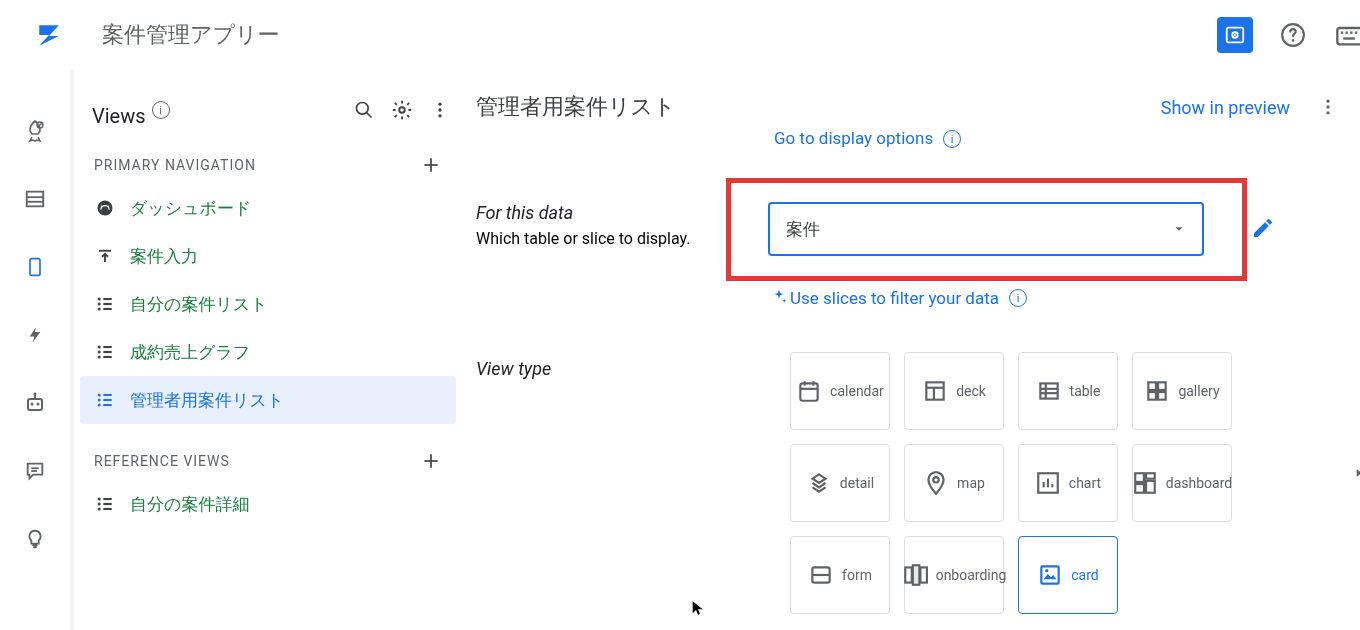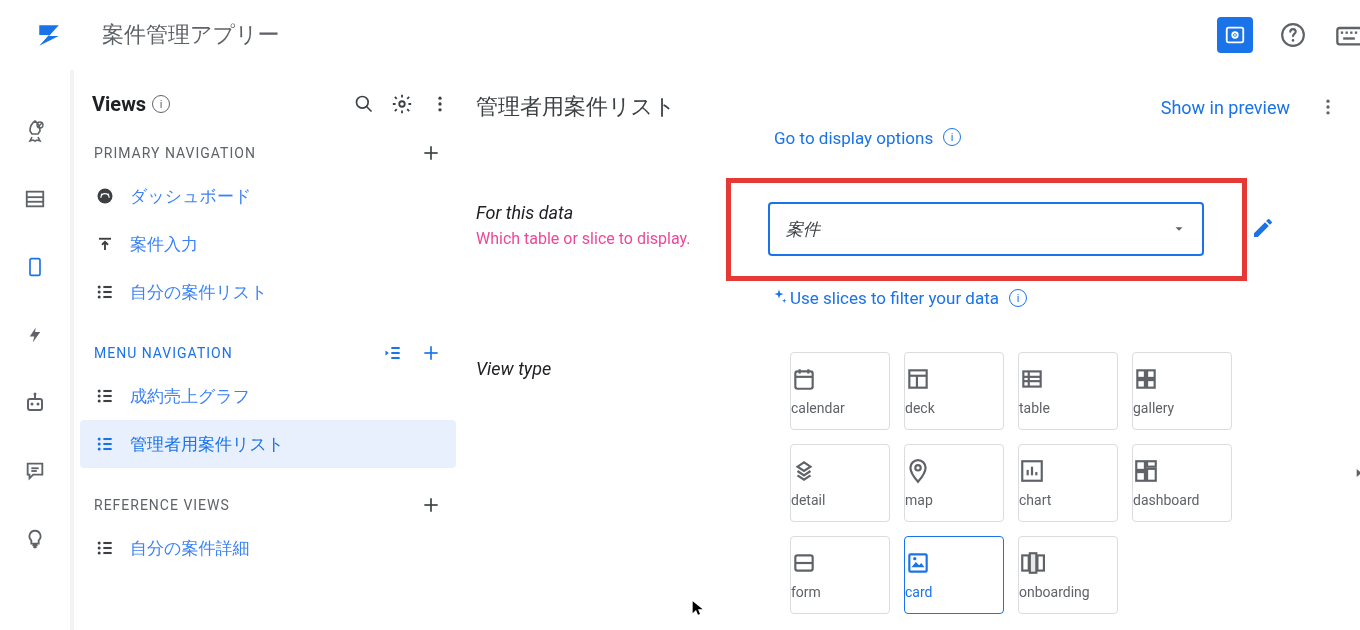--- a/index.html
+++ b/index.html
@@ -17,66 +17,66 @@
   .main { display: flex; height: calc(100% - 70px); }
   .rail { width: 70px; display: flex; flex-direction: column; align-items: center; gap: 42px; padding-top: 48px; }
   .rail-item { width: 26px; height: 26px; color: #5f6368; display: flex; align-items: center; justify-content: center; cursor: pointer; }
   .rail-item.active { color: #1a73e8; }
 
   .column-wrap { flex: 1; display: flex; border-left: 4px solid #f1f3f4; overflow: hidden; }
 
   
   .views-panel { width: 388px; padding: 22px 0 0 0; }
   .views-header { display: flex; align-items: center; padding: 0 10px 0 18px; }
-  .views-title { font-size: 20px; font-weight: 700; margin-right: 6px; }
+  .views-title { font-size: 20px; font-weight: 400; margin-right: 6px; margin-top: 12px; }
   .info-circle { width: 18px; height: 18px; border: 1.5px solid #5f6368; border-radius: 50%; display: inline-flex; align-items: center; justify-content: center; font-size: 11px; color: #5f6368; }
   .views-header-spacer { flex: 1; }
   .views-header .hicon { width: 24px; height: 24px; margin-left: 14px; color: #3c4043; display: flex; align-items: center; justify-content: center; cursor: pointer; }
 
   .section-head { display: flex; align-items: center; padding: 26px 20px 8px 20px; font-size: 14px; letter-spacing: 1px; color: #5f6368; }
   .section-head.blue { color: #1a73e8; }
   .section-head .spacer { flex: 1; }
   .section-head .sicon { width: 22px; height: 22px; display: flex; align-items: center; justify-content: center; cursor: pointer; color: inherit; }
   .section-head .sicon.plus { font-size: 22px; color: #3c4043; }
   .section-head .sicon.plus.blue { color: #1a73e8; }
 
-  .nav-item { display: flex; align-items: center; height: 48px; padding: 0 20px; font-size: 17px; color: #3b82f6; cursor: pointer; gap: 14px; }
+  .nav-item { display: flex; align-items: center; height: 48px; padding: 0 20px; font-size: 17px; color: #15803d; cursor: pointer; gap: 14px; }
   .nav-item.selected { background: #e8f0fe; color: #1a73e8; margin: 0 6px; border-radius: 4px; padding-left: 14px; }
   .nav-item .nicon { width: 22px; height: 22px; display: flex; align-items: center; justify-content: center; color: #5f6368; }
   .nav-item.selected .nicon { color: #1a73e8; }
 
   
   .detail-panel { flex: 1; padding: 22px 20px 0 14px; position: relative; }
   .detail-header { display: flex; align-items: center; }
   .detail-title { font-size: 22px; color: #3c4043; flex: 1; }
   .show-preview { color: #1a73e8; font-size: 18px; margin-right: 26px; cursor: pointer; }
   .detail-more { width: 24px; height: 24px; color: #5f6368; cursor: pointer; display: flex; align-items: center; justify-content: center; }
 
-  .clipped-link { position: absolute; top: 58px; left: 312px; color: #1a73e8; font-size: 17px; display: flex; align-items: flex-start; gap: 10px; }
+  .clipped-link { position: absolute; top: 58px; left: 312px; color: #1a73e8; font-size: 17px; display: flex; align-items: flex-end; gap: 10px; }
 
   .form-row { display: flex; margin-top: 80px; }
   .form-label { width: 292px; }
   .form-label h4 { font-size: 18px; font-weight: 400; color: #202124; margin-bottom: 6px; font-style: italic; }
-  .form-label p { font-size: 16px; color: #ec4899; }
+  .form-label p { font-size: 16px; color: #000000; }
 
   .form-ctrl { flex: 1; position: relative; }
   .red-outline { position: absolute; top: -24px; left: -42px; width: 521px; height: 103px; border: 5px solid #e53935; pointer-events: none; }
-  .select-box { width: 436px; height: 54px; border: 2px solid #1a73e8; border-radius: 4px; display: flex; align-items: center; padding: 0 16px; font-size: 17px; color: #3c4043; cursor: pointer; background:#fff;font-style:italic; }
+  .select-box { width: 436px; height: 54px; border: 2px solid #1a73e8; border-radius: 4px; display: flex; align-items: center; padding: 0 16px; font-size: 17px; color: #3c4043; cursor: pointer; background:#fff; }
   .select-box .spacer { flex: 1; }
   .select-box .chev { color: #5f6368; }
   .edit-pencil { position: absolute; left: 483px; top: 14px; color: #1a73e8; cursor: pointer; }
 
   .slices-hint { margin-top: 32px; display: flex; align-items: center; color: #1a73e8; font-size: 17px; margin-left: 2px; }
   .slices-hint .sparkle { width: 20px; height: 20px; }
 
   .form-row.viewtype { margin-top: 50px; align-items: flex-start; gap: 22px; }
 
   .type-grid { display: flex; flex-direction: column; gap: 14px; margin-top: -6px; }
   .type-row { display: flex; gap: 14px; }
-  .type-card { width: 100px; height: 78px; border: 1px solid #dadce0; border-radius: 4px; display: flex; flex-direction: column; justify-content: center; gap: 8px; cursor: pointer; color: #5f6368; }
+  .type-card { width: 100px; height: 78px; border: 1px solid #dadce0; border-radius: 4px; display: flex; flex-direction: row; align-items: center; justify-content: center; gap: 8px; cursor: pointer; color: #5f6368; }
   .type-card.active { border-color: #1a73e8; color: #1a73e8; }
   .type-card .ticon { width: 26px; height: 26px; display: flex; align-items: center; justify-content: center; }
   .type-card .tlabel { font-size: 14px; }
 
   .right-edge-arrow { position: absolute; right: -6px; top: 396px; color: #5f6368; }
 
   .cursor { position: absolute; left: 690px; top: 600px; }
 
   svg { display: block; }
 </style>
@@ -233,38 +233,20 @@
               <circle cx="5" cy="12" r="1.8" fill="#3c4043"></circle>
               <circle cx="5" cy="18" r="1.8" fill="#3c4043"></circle>
               <line x1="10" y1="6" x2="20" y2="6" stroke="#3c4043" stroke-width="2.5"></line>
               <line x1="10" y1="12" x2="20" y2="12" stroke="#3c4043" stroke-width="2.5"></line>
               <line x1="10" y1="18" x2="20" y2="18" stroke="#3c4043" stroke-width="2.5"></line>
             </svg>
         </span>
         <span>自分の案件リスト</span>
       </div>
 
-      <div class="section-head blue">
-        <span>MENU NAVIGATION</span>
-        <span class="spacer"></span>
-        <span class="sicon">
-          <svg viewBox="0 0 24 24" width="20" height="20">
-              <line x1="10" y1="6" x2="20" y2="6" stroke="#1a73e8" stroke-width="2.5"></line>
-              <line x1="10" y1="12" x2="20" y2="12" stroke="#1a73e8" stroke-width="2.5"></line>
-              <line x1="10" y1="18" x2="20" y2="18" stroke="#1a73e8" stroke-width="2.5"></line>
-              <path d="M3 9l4 3-4 3z" fill="#1a73e8"></path>
-            </svg>
-        </span>
-        <span class="sicon plus blue" style="margin-left:16px;">
-          <svg viewBox="0 0 24 24" width="20" height="20">
-              <line x1="12" y1="4" x2="12" y2="20" stroke="#1a73e8" stroke-width="2"></line>
-              <line x1="4" y1="12" x2="20" y2="12" stroke="#1a73e8" stroke-width="2"></line>
-            </svg>
-        </span>
-      </div>
       <div class="nav-item">
         <span class="nicon">
           <svg viewBox="0 0 24 24" width="20" height="20">
               <circle cx="5" cy="6" r="1.8" fill="#3c4043"></circle>
               <circle cx="5" cy="12" r="1.8" fill="#3c4043"></circle>
               <circle cx="5" cy="18" r="1.8" fill="#3c4043"></circle>
               <line x1="10" y1="6" x2="20" y2="6" stroke="#3c4043" stroke-width="2.5"></line>
               <line x1="10" y1="12" x2="20" y2="12" stroke="#3c4043" stroke-width="2.5"></line>
               <line x1="10" y1="18" x2="20" y2="18" stroke="#3c4043" stroke-width="2.5"></line>
             </svg>
@@ -457,39 +439,39 @@
               <div class="type-row">
                 <div class="type-card">
                   <span class="ticon">
                     <svg viewBox="0 0 24 24" width="26" height="26">
                       <rect x="4" y="5" width="16" height="14" rx="2" fill="none" stroke="currentColor" stroke-width="2"></rect>
                       <line x1="4" y1="12" x2="20" y2="12" stroke="currentColor" stroke-width="2"></line>
                     </svg>
                   </span>
                   <span class="tlabel">form</span>
                 </div>
+                <div class="type-card">
+                  <span class="ticon">
+                    <svg viewBox="0 0 24 24" width="26" height="26">
+                      <rect x="3" y="5" width="6" height="14" fill="none" stroke="currentColor" stroke-width="2"></rect>
+                      <rect x="10" y="3" width="6" height="18" fill="currentColor" fill-opacity="0.15" stroke="currentColor" stroke-width="2"></rect>
+                      <rect x="17" y="5" width="6" height="14" fill="none" stroke="currentColor" stroke-width="2"></rect>
+                    </svg>
+                  </span>
+                  <span class="tlabel">onboarding</span>
+                </div>
                 <div class="type-card active">
                   <span class="ticon">
                     <svg viewBox="0 0 24 24" width="26" height="26">
                       <rect x="4" y="4" width="16" height="16" rx="1" fill="none" stroke="currentColor" stroke-width="2"></rect>
                       <path d="M6 16l4-5 3 3 2-2 3 4z" fill="currentColor"></path>
                       <circle cx="9" cy="8" r="1.5" fill="currentColor"></circle>
                     </svg>
                   </span>
                   <span class="tlabel">card</span>
-                </div>
-                <div class="type-card">
-                  <span class="ticon">
-                    <svg viewBox="0 0 24 24" width="26" height="26">
-                      <rect x="3" y="5" width="6" height="14" fill="none" stroke="currentColor" stroke-width="2"></rect>
-                      <rect x="10" y="3" width="6" height="18" fill="currentColor" fill-opacity="0.15" stroke="currentColor" stroke-width="2"></rect>
-                      <rect x="17" y="5" width="6" height="14" fill="none" stroke="currentColor" stroke-width="2"></rect>
-                    </svg>
-                  </span>
-                  <span class="tlabel">onboarding</span>
                 </div>
               </div>
             </div>
         </div>
       </div>
 
       <span class="right-edge-arrow">
         <svg viewBox="0 0 24 24" width="14" height="14">
             <path d="M8 5l8 7-8 7z" fill="#5f6368"></path>
           </svg>

